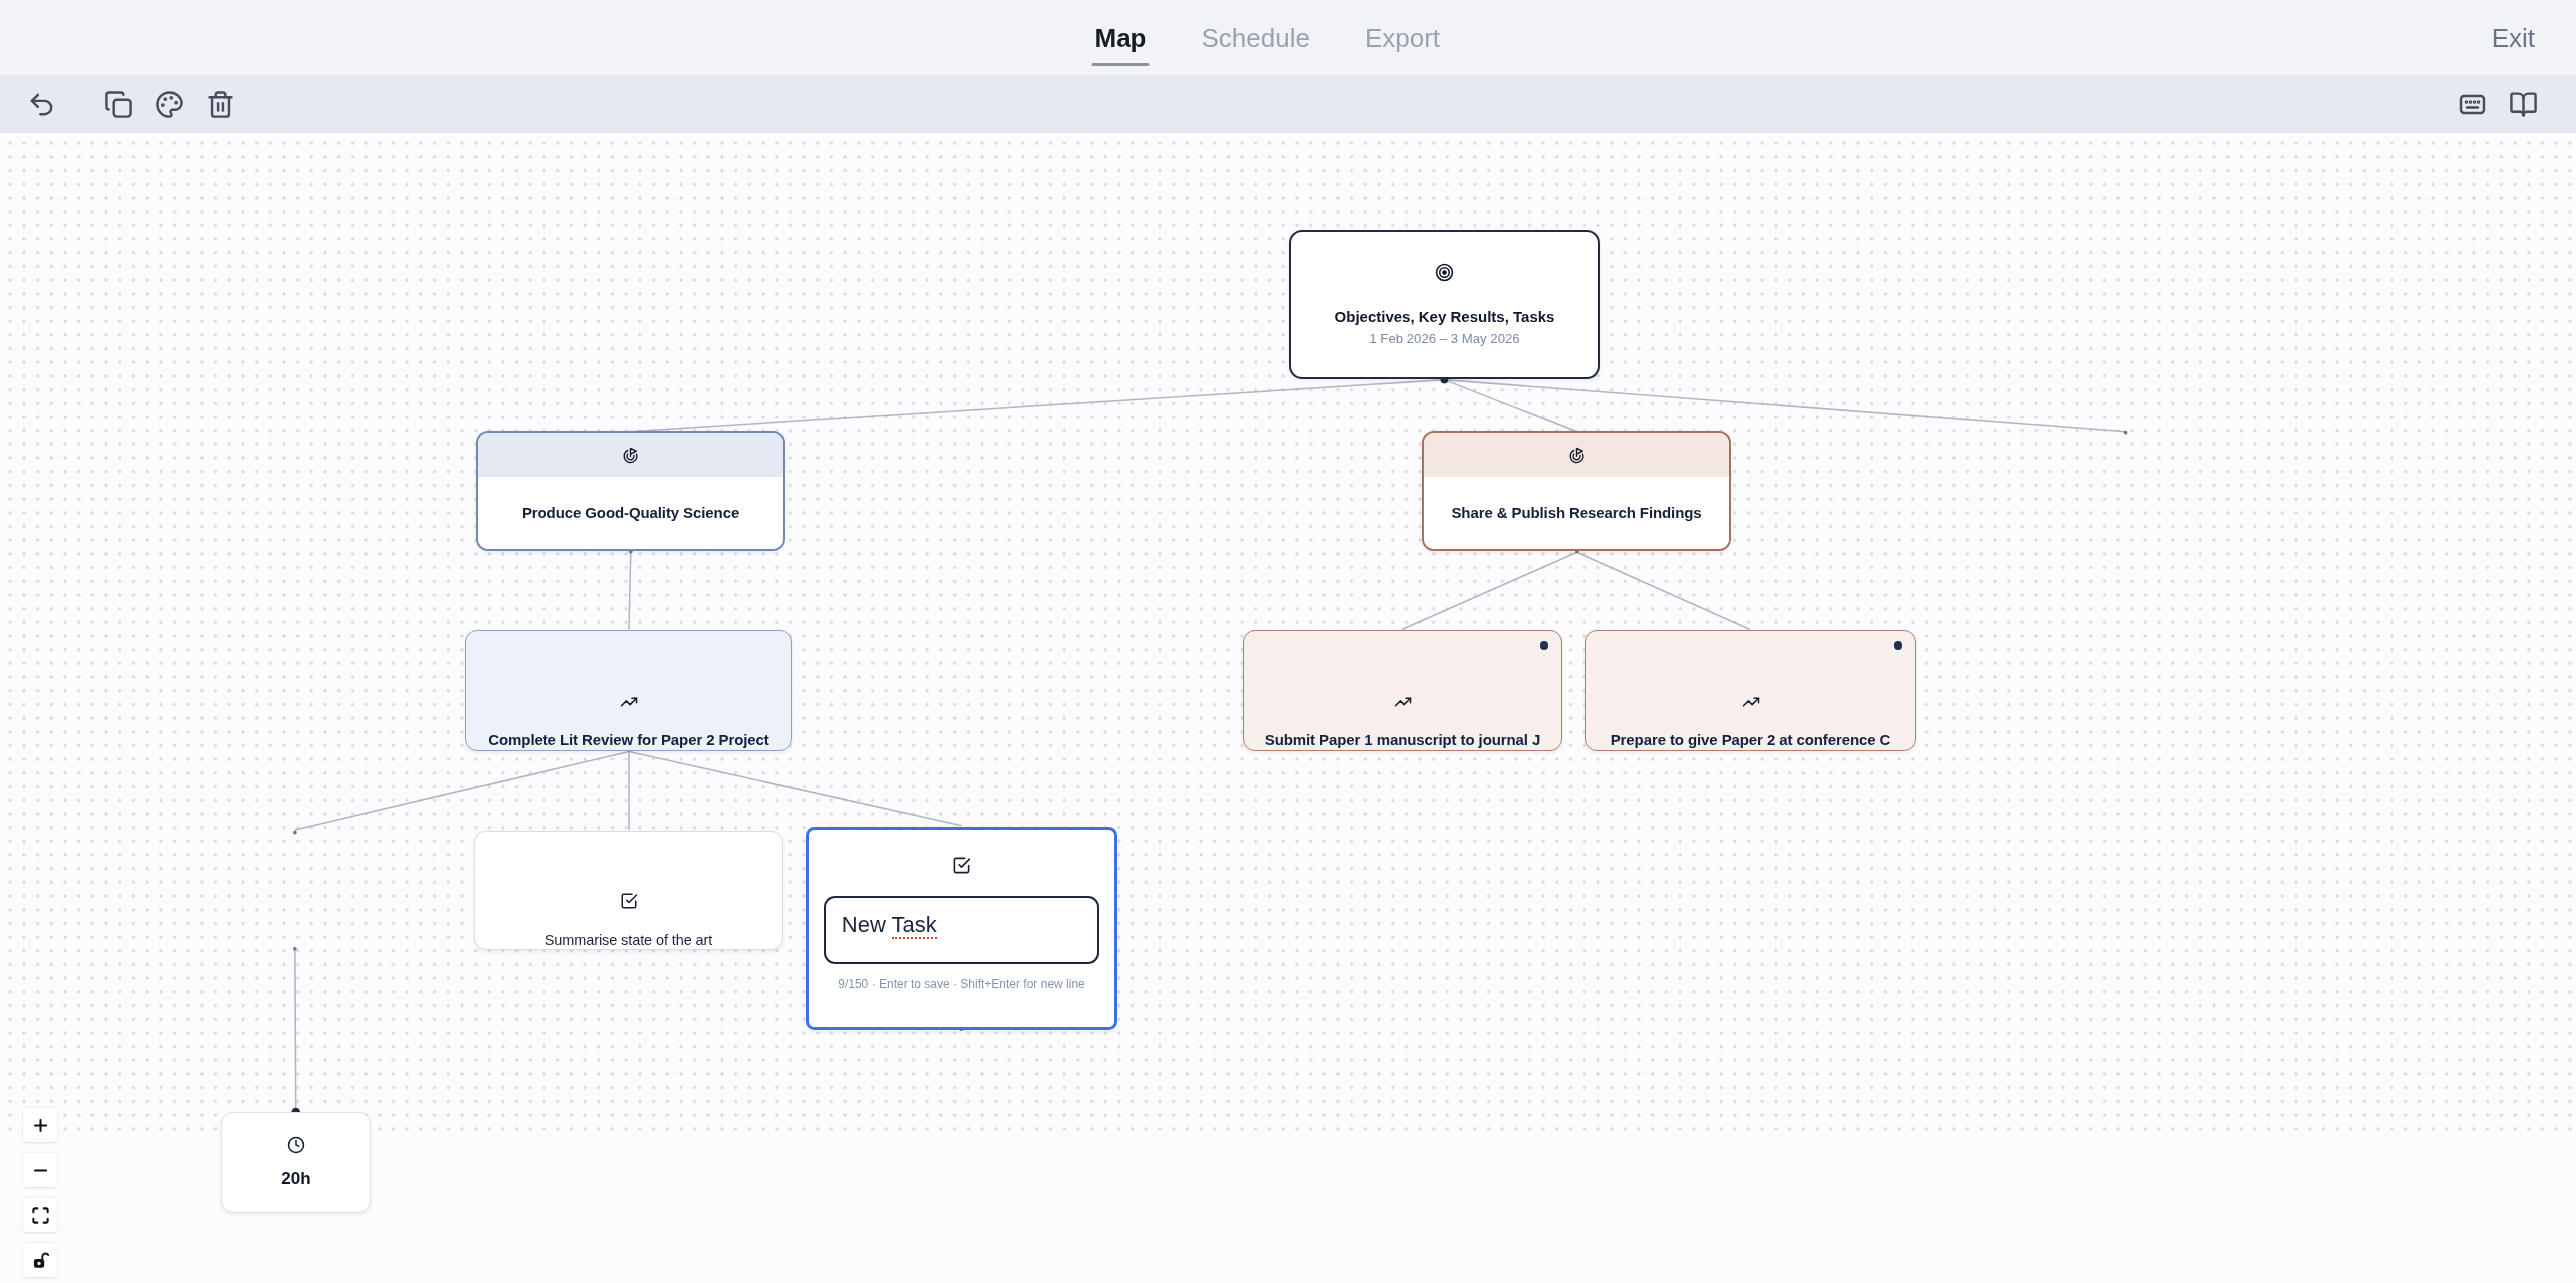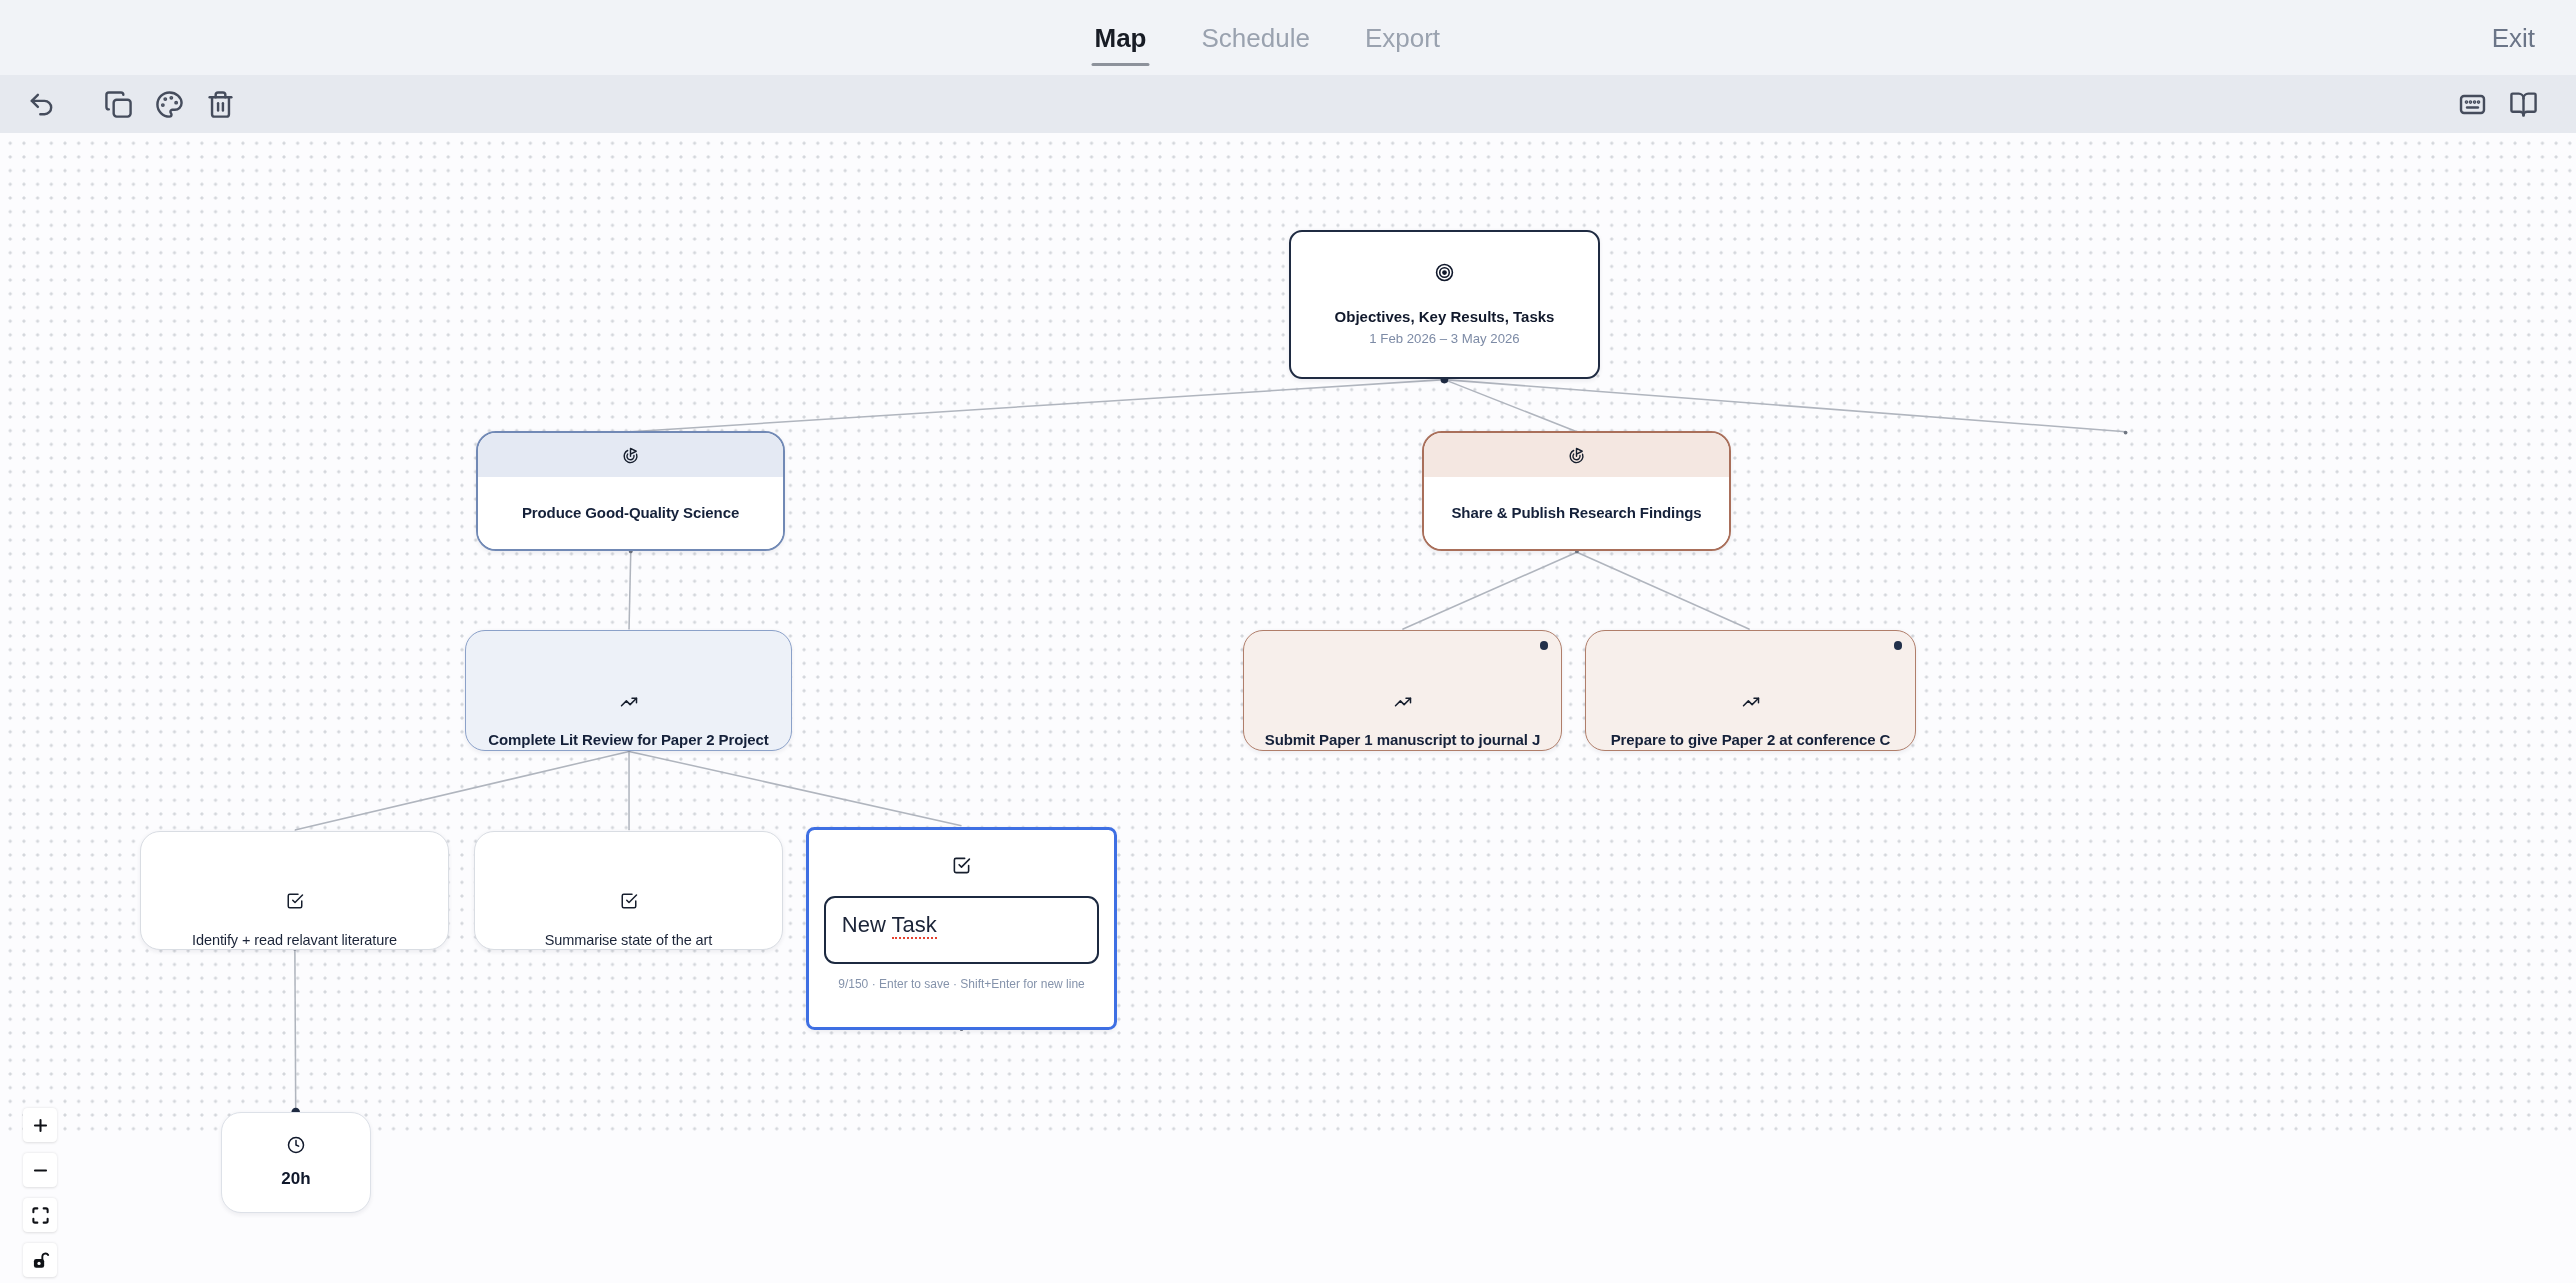--- a/index.html
+++ b/index.html
@@ -22,21 +22,21 @@
   .tb-btn svg{width:29px;height:29px;display:block}
   .tb-btn.gap-left{margin-left:26px}
 
   
   .canvas{position:absolute;left:0;top:133px;right:0;bottom:0;
     background-image:radial-gradient(circle,#d3d6db 1.4px,transparent 1.7px);
     background-size:13.7px 13.7px;background-position:3.4px 3.4px}
   .edges{position:absolute;left:0;top:0;pointer-events:none;z-index:1}
 
   
-  .node{position:absolute;background:#fff;border-radius:20px;box-shadow:0 1.7px 4.3px rgba(25,35,60,.07);z-index:2;cursor:pointer}
+  .node{position:absolute;background:#fff;border-radius:12px;box-shadow:0 1.7px 4.3px rgba(25,35,60,.07);z-index:2;cursor:pointer}
   .n-icon{display:block}
   .n-icon svg{width:100%;height:100%;display:block}
   .title{font-size:15px;font-weight:600;color:#15213a;letter-spacing:-0.1px;text-align:center;line-height:1.25}
 
   .root-node{border:2.6px solid #1f2b42;border-radius:13px;display:flex;flex-direction:column;align-items:center;justify-content:center}
   .root-node .n-icon{width:19px;height:19px;color:#10182b;margin-bottom:26px}
   .root-title{font-size:15px;font-weight:700;color:#10182b;text-align:center}
   .root-dates{margin-top:6.8px;font-size:13.2px;font-weight:500;color:#7d8ba6;text-align:center}
 
   .obj-node{border:2.6px solid;display:flex;flex-direction:column;overflow:hidden}
@@ -255,29 +255,20 @@
     <span class="corner-dot"></span>
     <span class="n-icon">
         <svg viewBox="0 0 24 24" fill="none" stroke="currentColor" stroke-width="2" stroke-linecap="round" stroke-linejoin="round">
           <polyline points="22 7 13.5 15.5 8.5 10.5 2 17"></polyline>
           <polyline points="16 7 22 7 22 13"></polyline>
         </svg>
       </span>
     <div class="title">Prepare to give Paper 2 at conference C</div>
   </div>
 
-  <div class="node task-node" style="left:140px;top:831px;width:309px;height:119px">
-    <span class="n-icon">
-        <svg viewBox="0 0 24 24" fill="none" stroke="currentColor" stroke-width="2" stroke-linecap="round" stroke-linejoin="round">
-          <path d="m9 11 3 3L22 4"></path>
-          <path d="M21 12v7a2 2 0 0 1-2 2H5a2 2 0 0 1-2-2V5a2 2 0 0 1 2-2h11"></path>
-        </svg>
-      </span>
-    <div class="title">Identify + read relavant literature</div>
-  </div>
 
   <div class="node task-node" style="left:474px;top:831px;width:309px;height:119px">
     <span class="n-icon">
         <svg viewBox="0 0 24 24" fill="none" stroke="currentColor" stroke-width="2" stroke-linecap="round" stroke-linejoin="round">
           <path d="m9 11 3 3L22 4"></path>
           <path d="M21 12v7a2 2 0 0 1-2 2H5a2 2 0 0 1-2-2V5a2 2 0 0 1 2-2h11"></path>
         </svg>
       </span>
     <div class="title">Summarise state of the art</div>
   </div>

